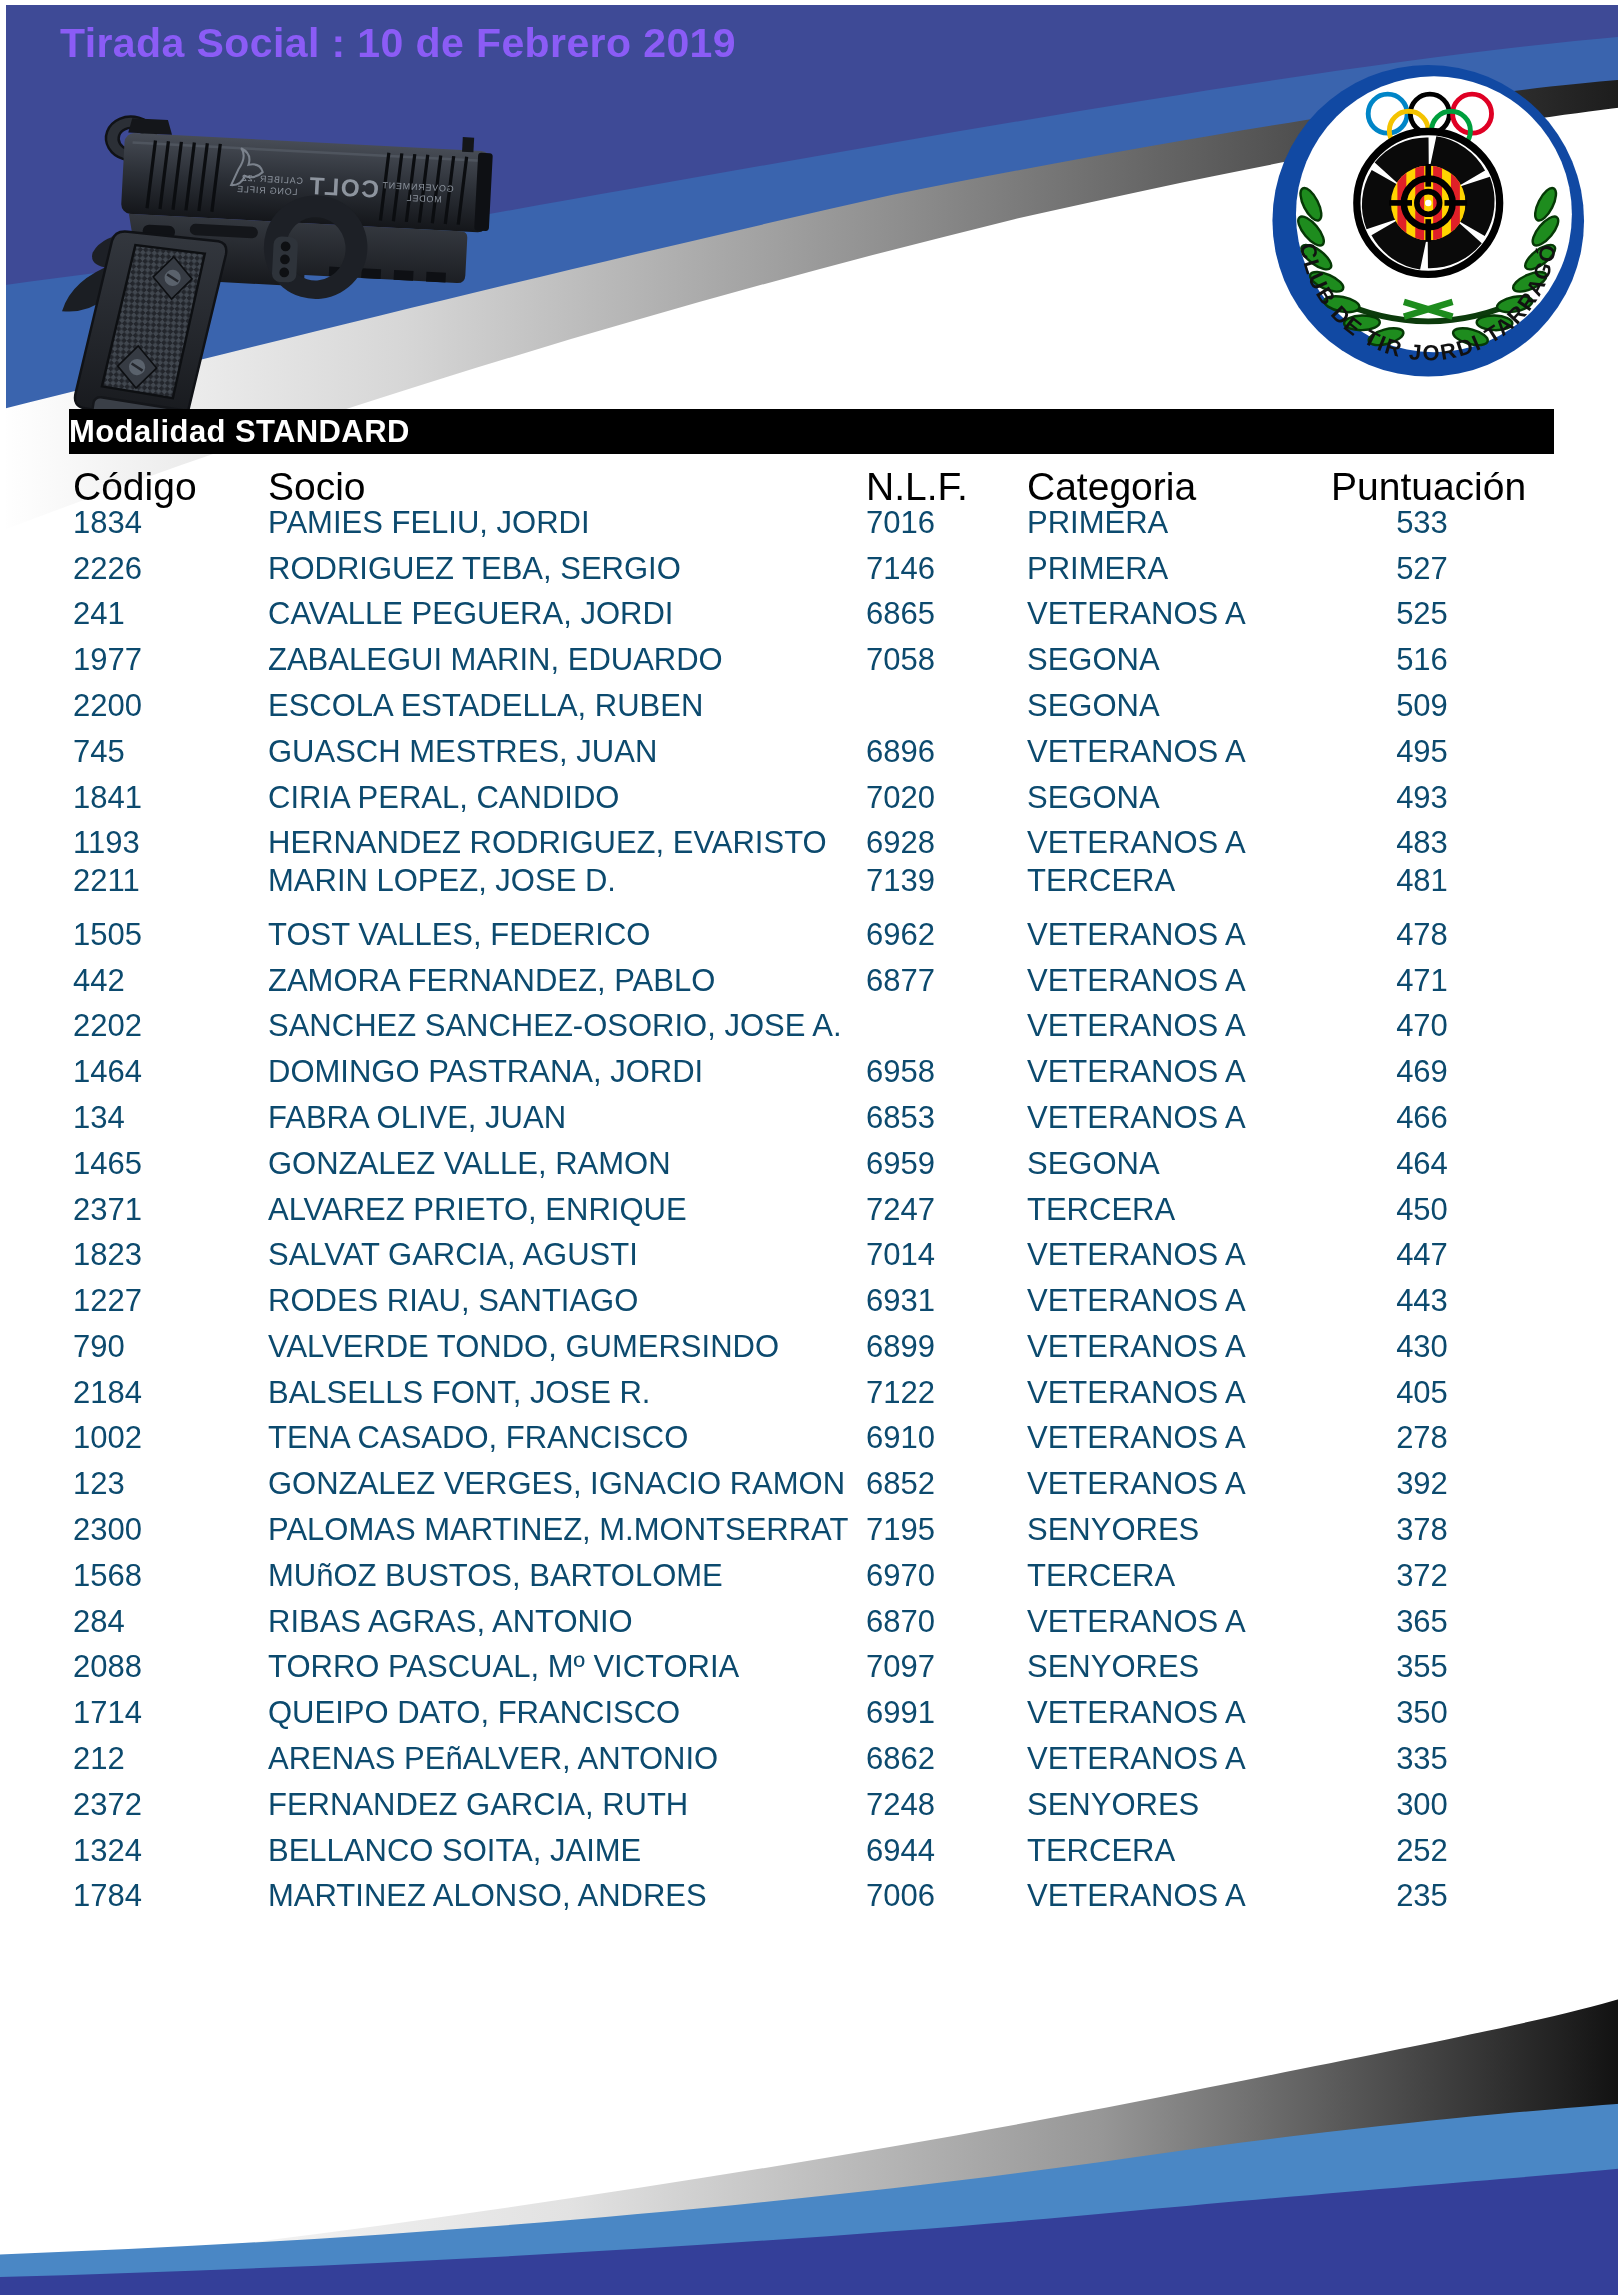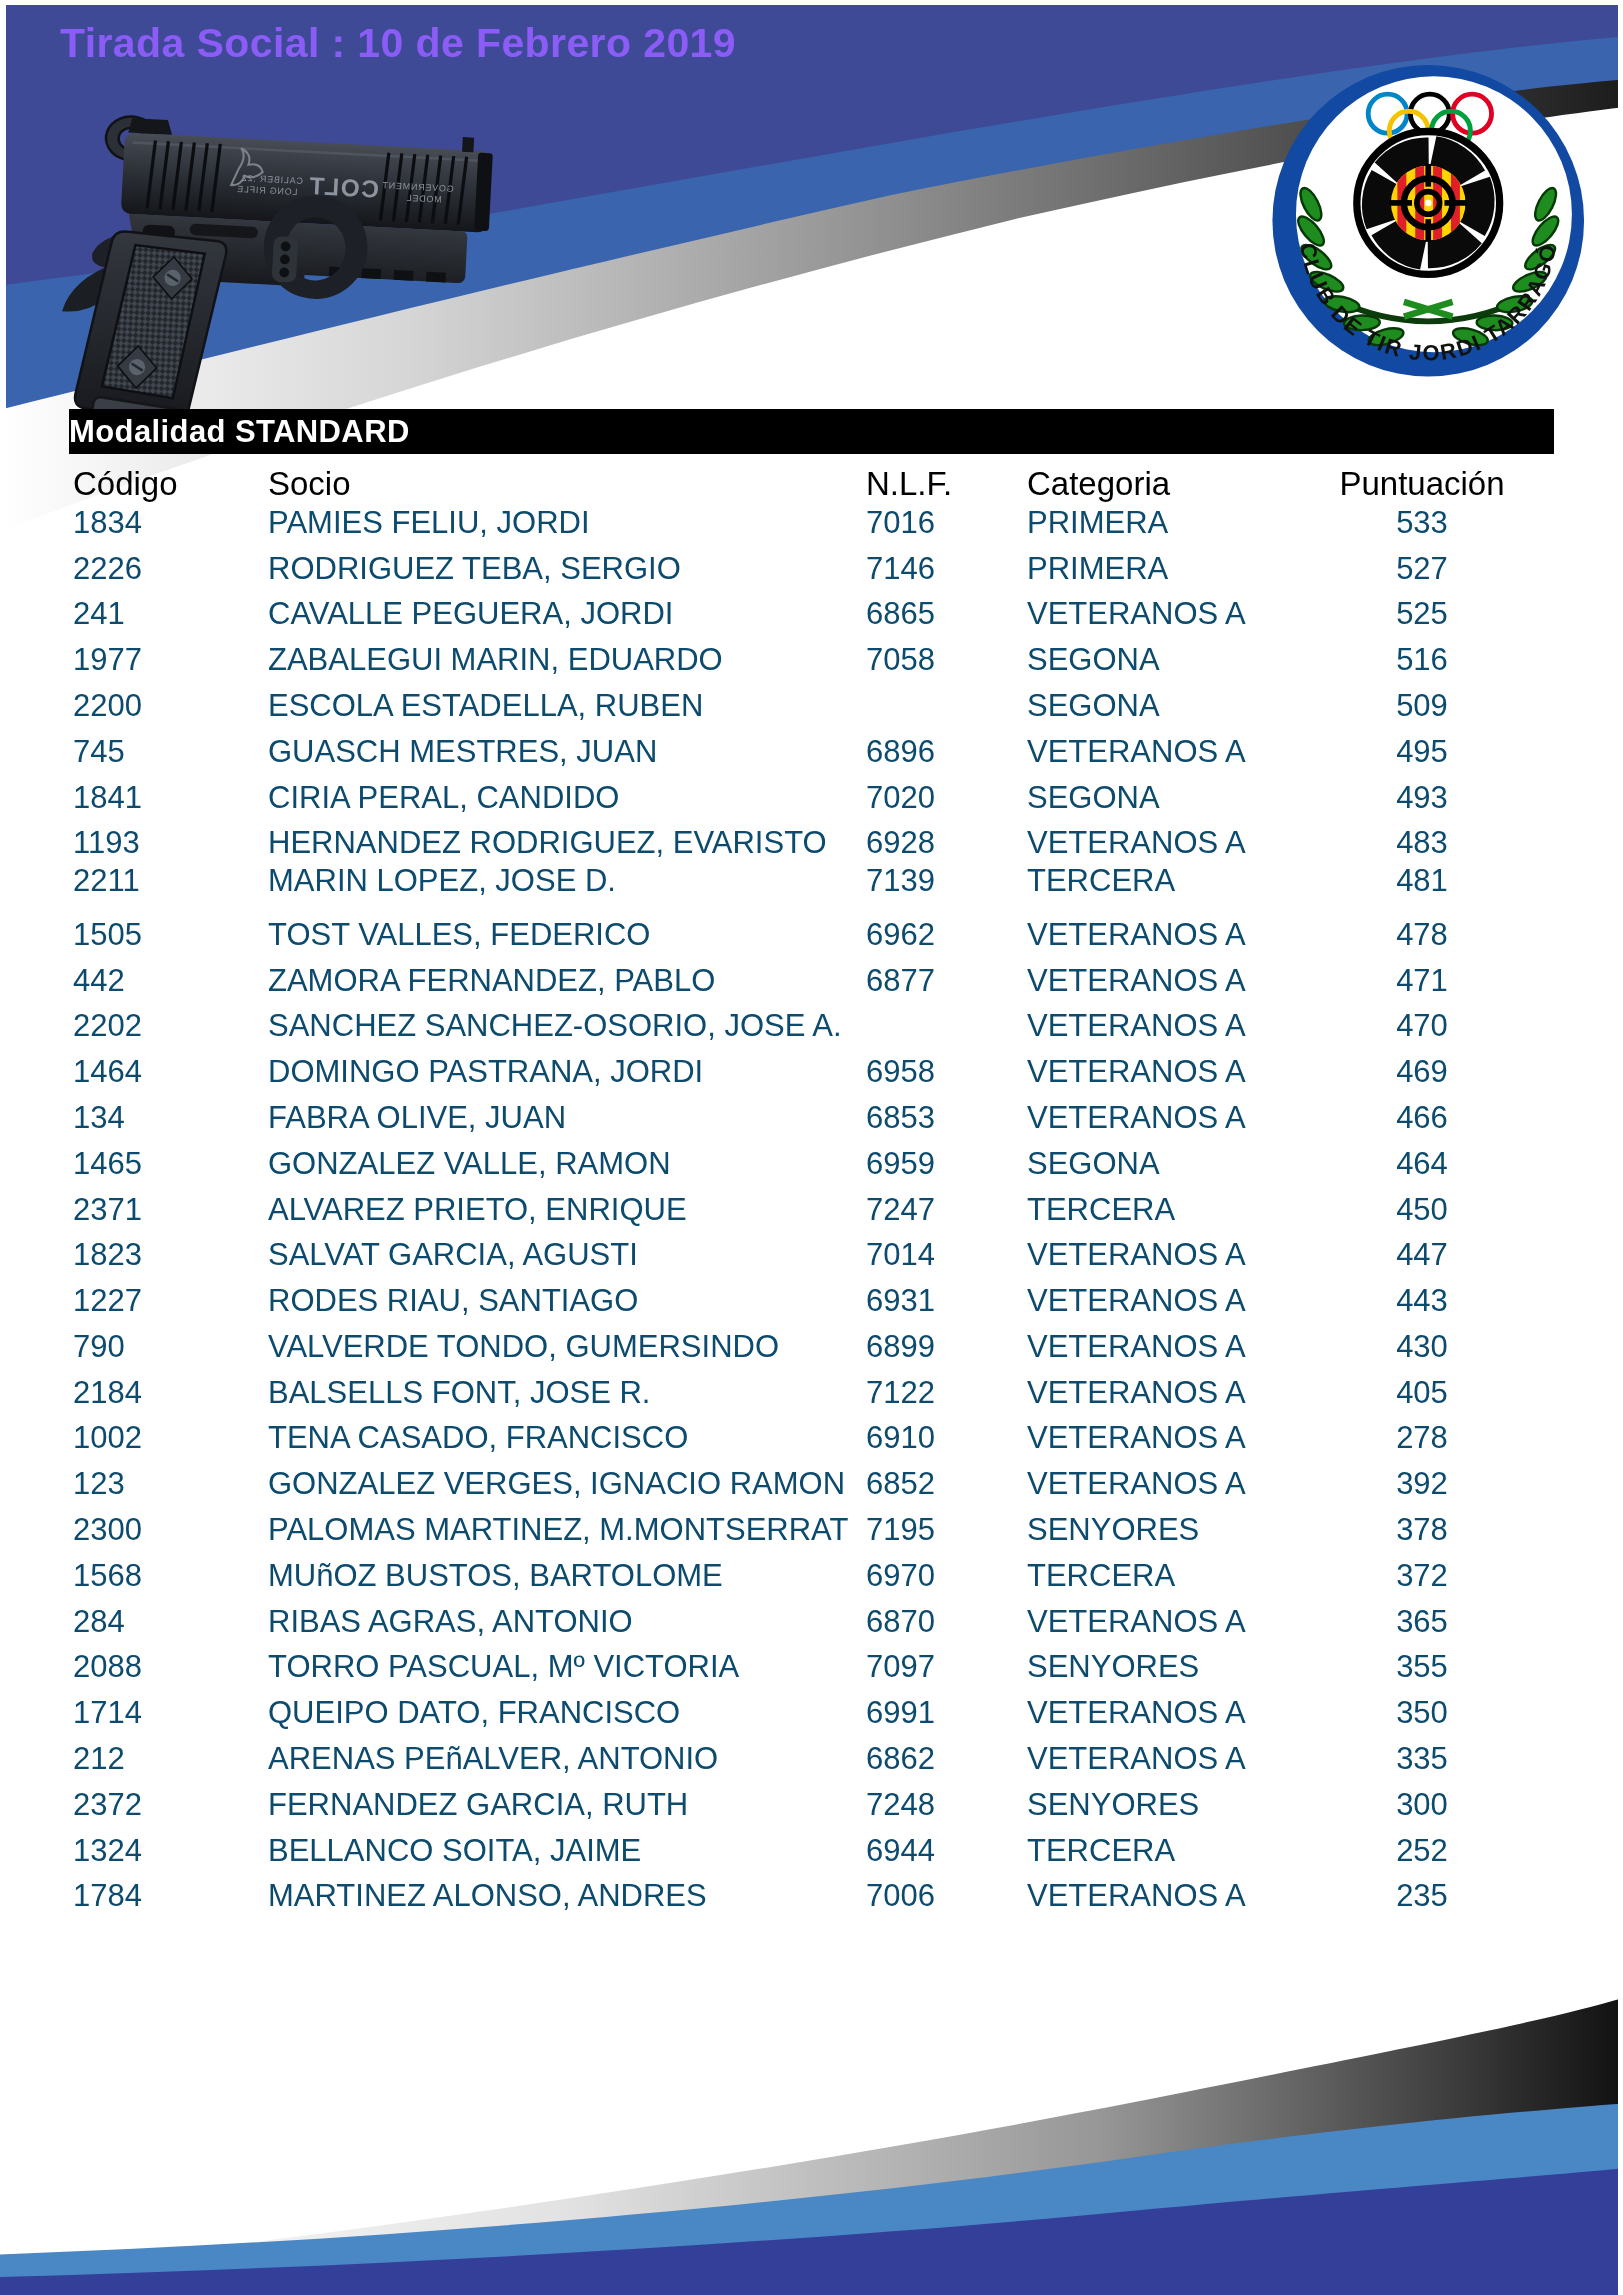--- a/index.html
+++ b/index.html
@@ -4,21 +4,21 @@
 <style>
   html,body{margin:0;padding:0;background:#fff;}
   #page{position:relative;width:1623px;height:2295px;background:#fff;overflow:hidden;
         font-family:"Liberation Sans",sans-serif;}
   svg text{font-family:"Liberation Sans",sans-serif;}
   .hdr-title{position:absolute;left:60px;top:20px;width:974px;font-size:41px;font-weight:bold;
              color:#8b5cf6;letter-spacing:0.4px;white-space:nowrap;}
   .section-bar{position:absolute;left:69px;top:409px;width:1485px;height:45px;background:#000;
                display:flex;align-items:center;justify-content:flex-start;}
   .section-bar span{color:#fff;font-size:31px;font-weight:bold;letter-spacing:0.4px;}
-  .thead{position:absolute;left:0;top:465px;width:1623px;height:41px;font-size:33px;color:#000;}
+  .thead{position:absolute;left:0;top:465px;width:1623px;height:41px;font-size:39px;color:#000;}
   .col{position:absolute;white-space:nowrap;}
   .c0{left:73px;}
   .c1{left:268px;}
   .c2{left:866px;}
   .c3{left:1027px;}
   .c4{left:1331px;width:182px;text-align:center;}
   .row{position:absolute;left:0;width:1431px;height:45px;font-size:31px;color:#0c4a6e;}
   .strip{position:absolute;background:#fff;z-index:50;}
   #strip-top{left:0;top:0;width:1623px;height:4.9px;}
   #strip-left{left:0;top:0;width:5.7px;height:568px;}

